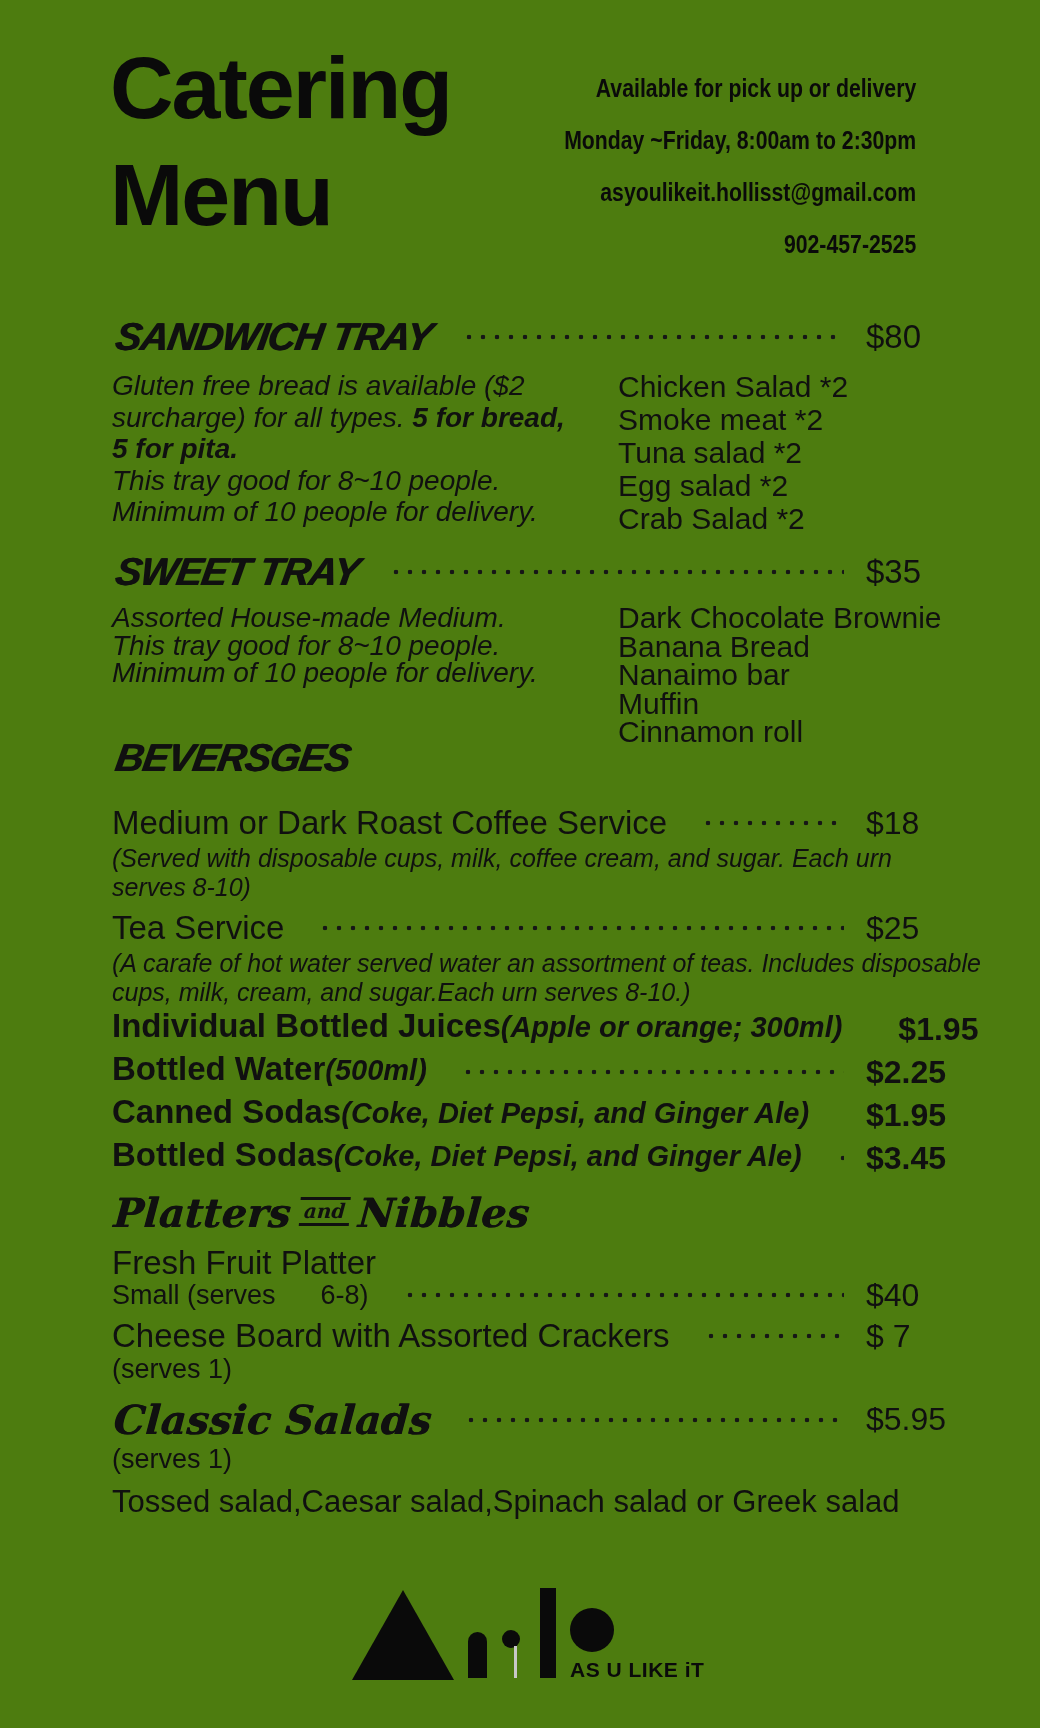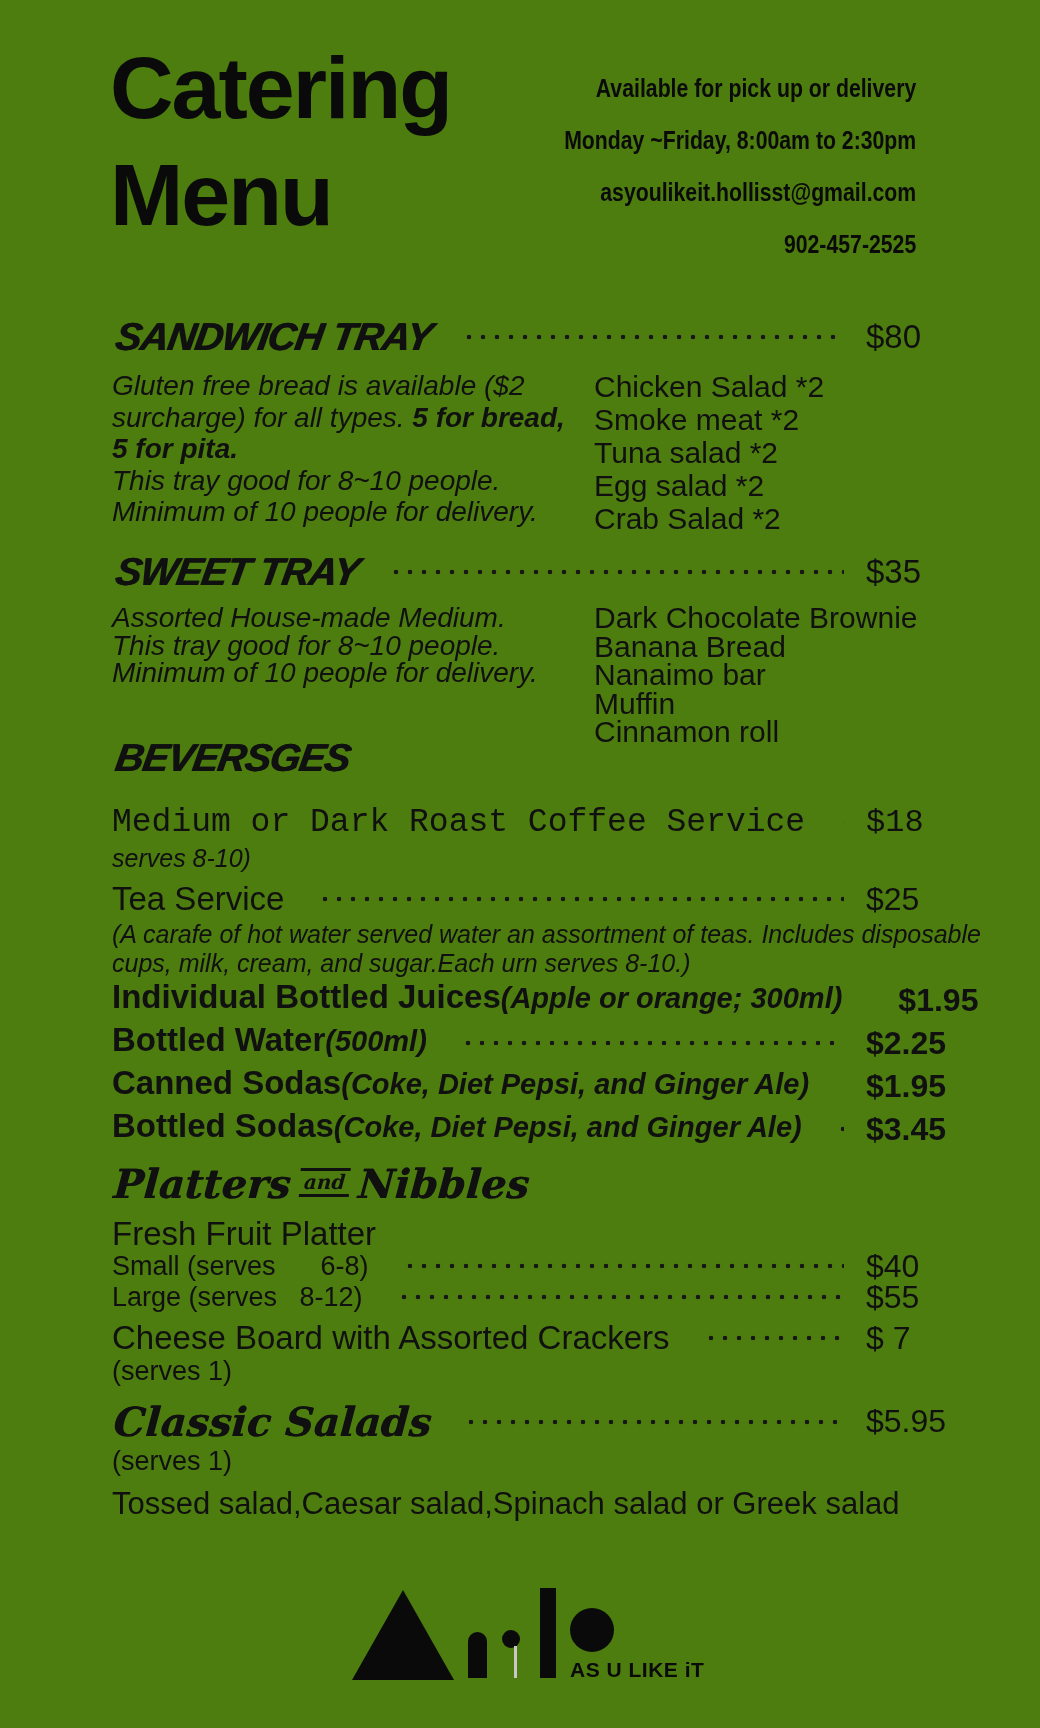--- a/index.html
+++ b/index.html
@@ -25,41 +25,41 @@
           font-size:40px;line-height:48px;white-space:nowrap;transform:skewX(-4deg);
           transform-origin:left bottom;text-shadow:.5px 0 0 currentColor;}
   .and-word{display:inline-block;font-size:20px;line-height:20px;padding:1px 4px 2px;
             border-top:3px solid;border-bottom:3px solid;margin:0 9px;
             transform:translateY(-9px);text-shadow:none;}
   .dots{flex:1;height:8px;margin:0 22px 0 34px;align-self:center;
         background-image:radial-gradient(circle,#161616 2px,transparent 2.6px);
         background-size:14px 8px;background-position:0 50%;background-repeat:repeat-x;}
   .price{width:76px;font-size:32px;white-space:nowrap;}
   .price-lg{font-size:33px;}
-  .cols{display:grid;grid-template-columns:482px 1fr;}
+  .cols{display:grid;grid-template-columns:482px 1fr;gap:24px;}
   .notes{font-style:italic;font-size:28px;line-height:31.5px;white-space:nowrap;}
   .notes-tight{line-height:27.5px;}
   .b{font-weight:700;}
   .items{font-size:30px;line-height:33px;}
   .items-tight{line-height:28.5px;}
   .row{display:flex;align-items:center;line-height:36px;}
   .bev-label{font-size:33px;white-space:nowrap;}
   .bev-detail{font-style:italic;font-size:29px;white-space:nowrap;}
   .bev-note{font-style:italic;font-size:25px;line-height:29px;white-space:nowrap;}
   .size-label{font-size:27px;white-space:pre;}
   .size-row{line-height:31px;}
   .plain-note{font-size:27px;line-height:30px;}
   .options{font-size:31px;white-space:nowrap;}
   
   .mt-sandwich{margin-top:54px;}
   .mt-cols{margin-top:10px;}
   .mt-sweet{margin-top:14px;}
   .mt-sweetcols{margin-top:9px;}
   .mt-bevhead{margin-top:-12px;}
-  .mt-coffee{margin-top:24px;font-family:Liberation Mono, monospace;}
+  .mt-coffee{margin-top:24px;}
   .mt-note{margin-top:3px;}
   .mt-tea{margin-top:8px;}
   .mt-simple{margin-top:1px;font-weight:bold;}
   .mt-platters{margin-top:10px;}
   .mt-fresh{margin-top:9px;}
   .mt-cheese{margin-top:7px;}
   .mt-classic{margin-top:12px;}
   .mt-options{margin-top:10px;}
   
   .logo{position:absolute;left:352px;top:1586px;width:332px;height:94px;}
@@ -138,20 +138,21 @@
     </div>
 
     <div class="brush mt-bevhead">BEVERSGES</div>
 
     <div class="row mt-coffee">
       <span class="bev-label">Medium or Dark Roast Coffee Service</span>
       <span class="dots"></span>
       <span class="price">$18</span>
     </div>
     <div class="bev-note mt-note">
+      <div>(Served with disposable cups, milk, coffee cream, and sugar. Each urn</div>
       <div>serves 8-10)</div>
     </div>
 
     <div class="row mt-tea">
       <span class="bev-label">Tea Service</span>
       <span class="dots"></span>
       <span class="price">$25</span>
     </div>
     <div class="bev-note mt-note">
       <div>(A carafe of hot water served water an assortment of teas. Includes disposable</div>
@@ -185,25 +186,20 @@
     <div class="script mt-platters">
       <span>Platters</span><span class="and-word">and</span><span>Nibbles</span>
     </div>
 
     <div class="bev-label mt-fresh" style="line-height:34px;">Fresh Fruit Platter</div>
 
     <div class="row size-row">
       <span class="size-label">Small (serves      6-8)</span>
       <span class="dots"></span>
       <span class="price">$40</span>
-    </div>
-    <div class="row size-row">
-      <span class="size-label">Large (serves   8-12)</span>
-      <span class="dots"></span>
-      <span class="price">$55</span>
     </div>
 
     <div class="row mt-cheese">
       <span class="bev-label">Cheese Board with Assorted Crackers</span>
       <span class="dots"></span>
       <span class="price">$ 7</span>
     </div>
     <div class="plain-note">(serves 1)</div>
 
     <div class="heading-row mt-classic">

